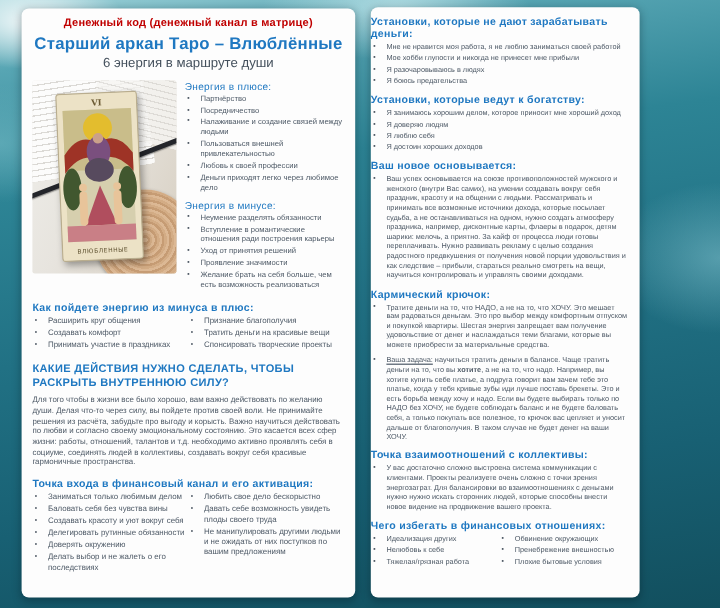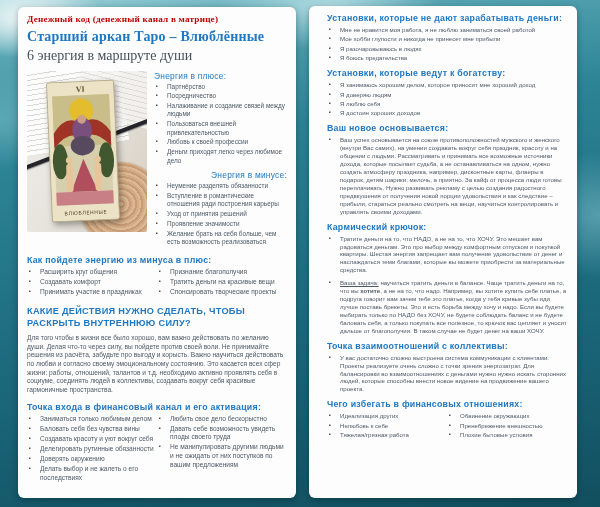--- a/index.html
+++ b/index.html
@@ -14,27 +14,27 @@
       radial-gradient(120px 70px at 0px 120px, rgba(120,190,200,.5), rgba(120,190,200,0) 70%),
       linear-gradient(172deg,#9fd3da 0%,#57a5b3 10%,#2d8495 28%,#217184 52%,#186073 76%,#124f5e 100%);
   }
 
   .panel {
     position:absolute; background:#fdfdfd; border-radius:6px;
     box-shadow:0 2px 7px rgba(0,20,30,.35);
     color:#4d5966;
   }
   .panel-left  { left:18px;  top:7px; width:278px; height:491px; padding:7px 9px 6px 9px; box-sizing:border-box; }
-  .panel-right { left:309px; top:6px; width:268px; height:492px; padding:7px 10px 6px 18px; box-sizing:border-box; }
-
-  
-  .doc-header { line-height:1.25;font-family:Liberation Serif, serif; }
+  .panel-right { left:309px; top:6px; width:224px; height:492px; padding:7px 10px 6px 0; box-sizing:border-box; }
+
+  
+  .doc-header { text-align:center; line-height:1.25; }
   .hl1 { color:#c00000; font-weight:bold; font-size:9.2px; letter-spacing:.2px; }
   .hl2 { color:#1f78c1; font-weight:bold; font-size:14px; letter-spacing:.2px; margin-top:2px; }
-  .hl3 { color:#44505c; font-size:14px; margin-top:2px; }
+  .hl3 { color:#44505c; font-size:11px; margin-top:2px; }
   .hl4 { color:#4d5966; font-size:8.8px; margin-top:1px; letter-spacing:.2px; }
 
   
   .sec-title { color:#1f78c1; font-weight:bold; font-size:8.8px; letter-spacing:.25px; margin:7px 0 3px 0; }
   .sec-title-big { color:#1f78c1; font-weight:bold; font-size:9.2px; letter-spacing:.3px; line-height:1.3; margin:8px 0 4px 0; text-transform:uppercase; }
   .side-title { color:#1f78c1; font-weight:normal; font-size:8.4px; letter-spacing:.25px; margin:0 0 2px 0; }
 
   
   ul { list-style:none; margin:0; padding:0; }
   li { position:relative; padding-left:13px; margin-bottom:1.5px; line-height:1.3; }
@@ -137,21 +137,21 @@
       <div class="side-lists">
         <div class="side-title">Энергия в плюсе:</div>
         <ul class="side-list">
           <li>Партнёрство</li>
           <li>Посредничество</li>
           <li>Налаживание и создание связей между людьми</li>
           <li>Пользоваться внешней привлекательностью</li>
           <li>Любовь к своей профессии</li>
           <li>Деньги приходят легко через любимое дело</li>
         </ul>
-        <div class="side-title" style="margin-top:5px;text-align:right;">Энергия в минусе:</div>
+        <div class="side-title" style="margin-top:5px;">Энергия в минусе:</div>
         <ul class="side-list">
           <li>Неумение разделять обязанности</li>
           <li>Вступление в романтические отношения ради построения карьеры</li>
           <li>Уход от принятия решений</li>
           <li>Проявление значимости</li>
           <li>Желание брать на себя больше, чем есть возможность реализоваться</li>
         </ul>
       </div>
     </div>
 

